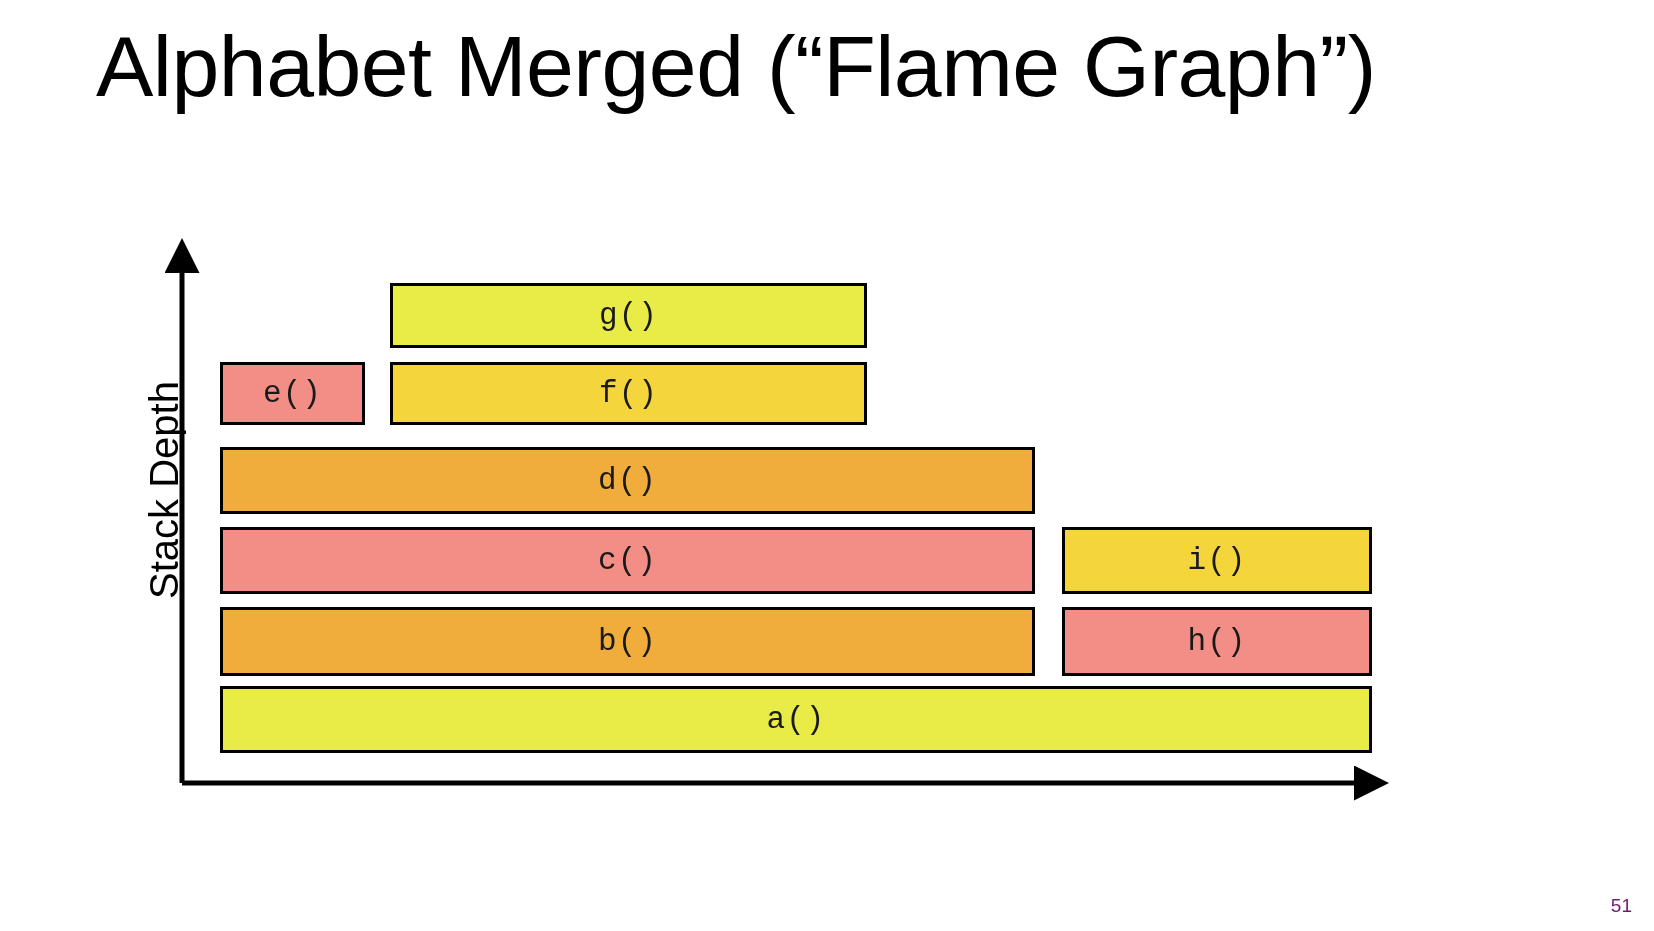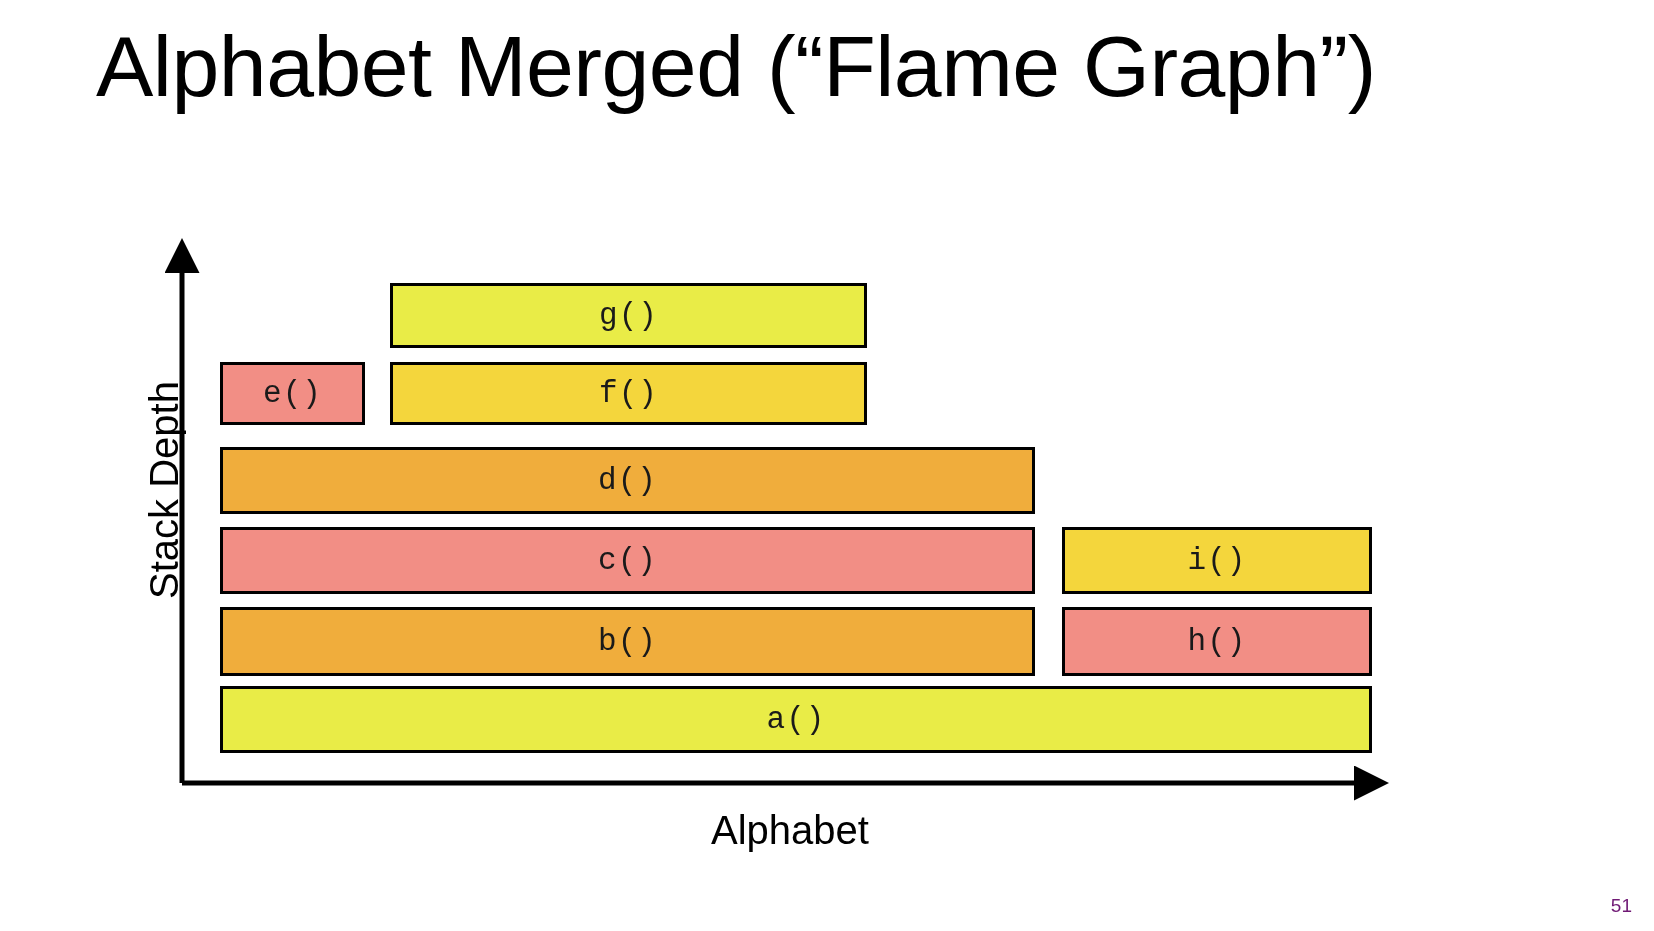--- a/index.html
+++ b/index.html
@@ -121,21 +121,20 @@
         </marker>
       </defs>
 
       <line x1="182" y1="783" x2="182" y2="262" stroke="#000000" stroke-width="5" marker-end="url(#arrowhead)"></line>
 
       <line x1="182" y1="783" x2="1365" y2="783" stroke="#000000" stroke-width="5" marker-end="url(#arrowhead)"></line>
     </svg>
 
     <div id="ylabel">Stack Depth</div>
 
-    <div id="xlabel">Alphabet</div>
 
     <div id="frames">
         <div class="frame" style="left: 220px; top: 686px; width: 1152px; height: 67px; background: rgb(233, 236, 71); border-color: rgb(0, 0, 0);">a()</div>
         <div class="frame" style="left: 220px; top: 607px; width: 815px; height: 69px; background: rgb(240, 173, 60); border-color: rgb(0, 0, 0);">b()</div>
         <div class="frame" style="left: 1062px; top: 607px; width: 310px; height: 69px; background: rgb(242, 142, 133); border-color: rgb(0, 0, 0);">h()</div>
         <div class="frame" style="left: 220px; top: 527px; width: 815px; height: 67px; background: rgb(242, 142, 133); border-color: rgb(0, 0, 0);">c()</div>
         <div class="frame" style="left: 1062px; top: 527px; width: 310px; height: 67px; background: rgb(244, 214, 60); border-color: rgb(0, 0, 0);">i()</div>
         <div class="frame" style="left: 220px; top: 447px; width: 815px; height: 67px; background: rgb(240, 173, 60); border-color: rgb(0, 0, 0);">d()</div>
         <div class="frame" style="left: 220px; top: 362px; width: 145px; height: 63px; background: rgb(242, 142, 133); border-color: rgb(0, 0, 0);">e()</div>
         <div class="frame" style="left: 390px; top: 362px; width: 477px; height: 63px; background: rgb(244, 214, 60); border-color: rgb(0, 0, 0);">f()</div>

